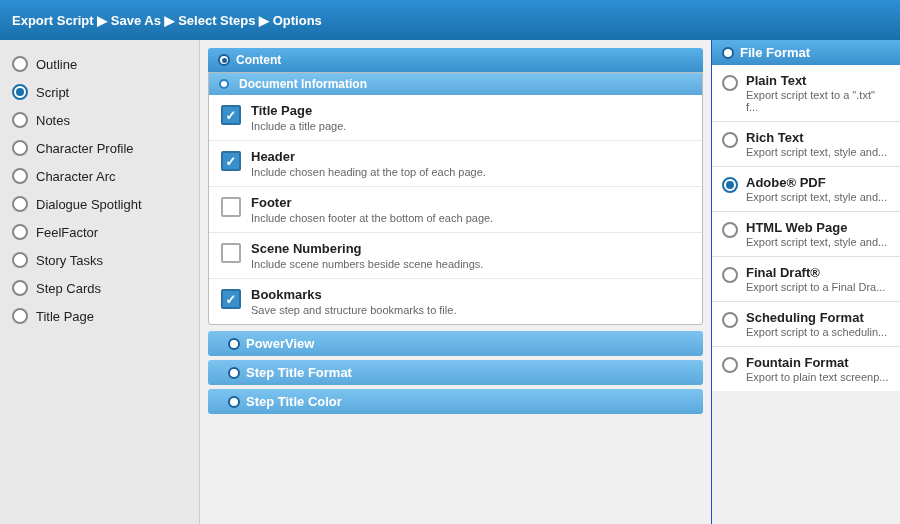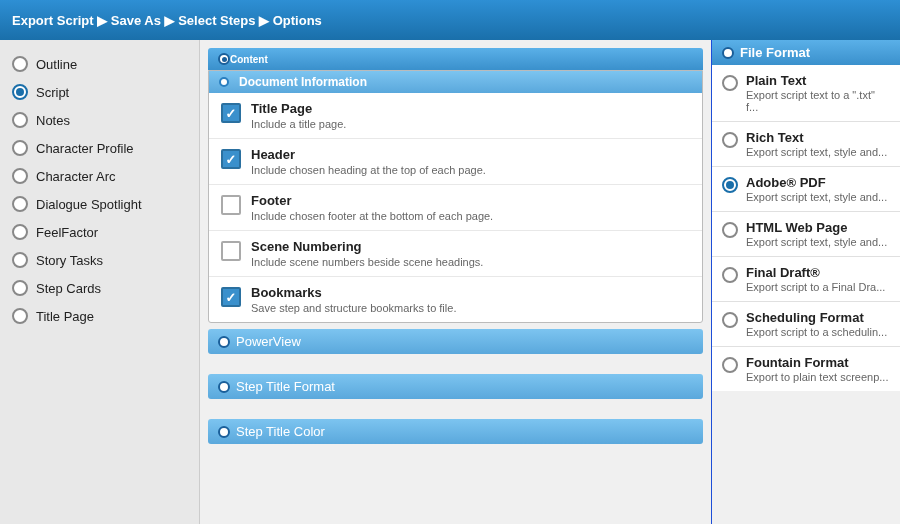--- a/index.html
+++ b/index.html
@@ -76,25 +76,26 @@
       flex: 1;
       background: #f0f0f0;
       overflow-y: auto;
       padding: 8px;
     }
 
     .section-header {
       background: linear-gradient(to bottom, #5ab0e8, #3a90cc);
       color: white;
       padding: 5px 10px;
-      font-size: 10px;
+      font-size: 12px;
       font-weight: bold;
       border-radius: 3px 3px 0 0;
       display: flex;
       align-items: center;
+      gap: 6px;
       margin-bottom: 0;
     }
 
     .section-header .blue-dot {
       width: 12px;
       height: 12px;
       border-radius: 50%;
       background: white;
       border: 2px solid #1a5f9a;
       display: flex;
@@ -183,29 +184,29 @@
 
     .check-text-block .check-desc {
       font-size: 11px;
       color: #666;
       margin-top: 2px;
     }
 
     .collapsible-header {
       background: linear-gradient(to bottom, #7cc4f0, #5aa8dc);
       color: white;
-      padding: 5px 10px;
-      font-size: 13px;
-      font-weight: normal;
+      padding: 5px 20px;
+      font-size: 13px;
+      font-weight: bold;
       display: flex;
       align-items: center;
       gap: 6px;
       cursor: pointer;
       border-radius: 3px;
-      margin-bottom: 20px;
+      margin-bottom: 4px;
     }
 
     .collapsible-header .blue-dot2 {
       width: 12px;
       height: 12px;
       border-radius: 50%;
       background: white;
       border: 2px solid #1a5f9a;
       flex-shrink: 0;
     }

